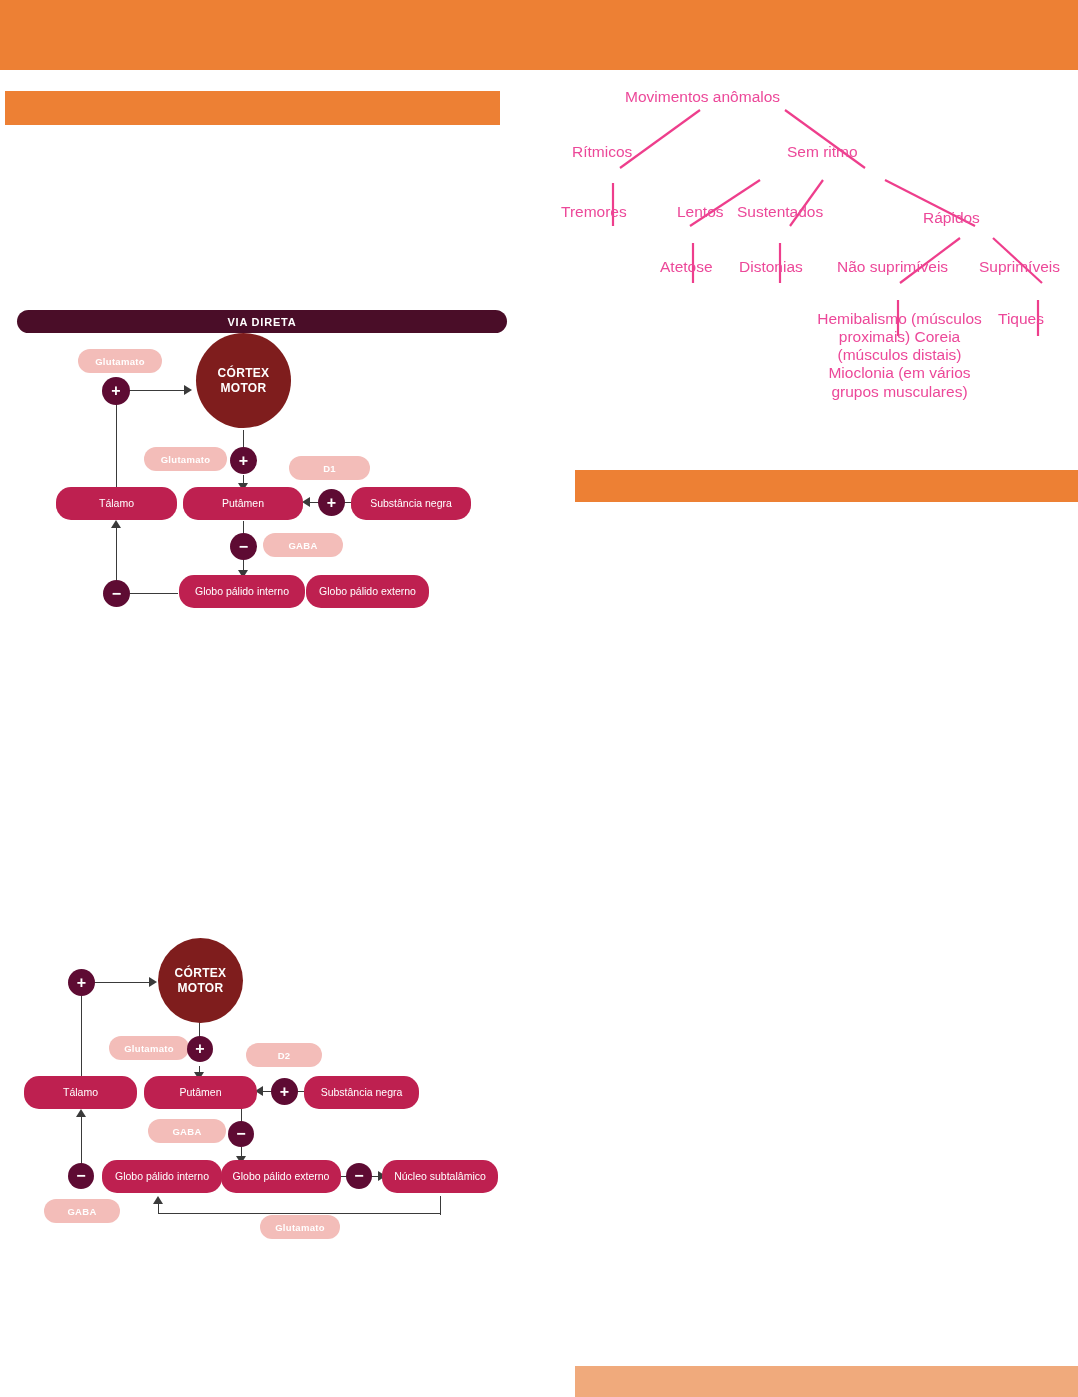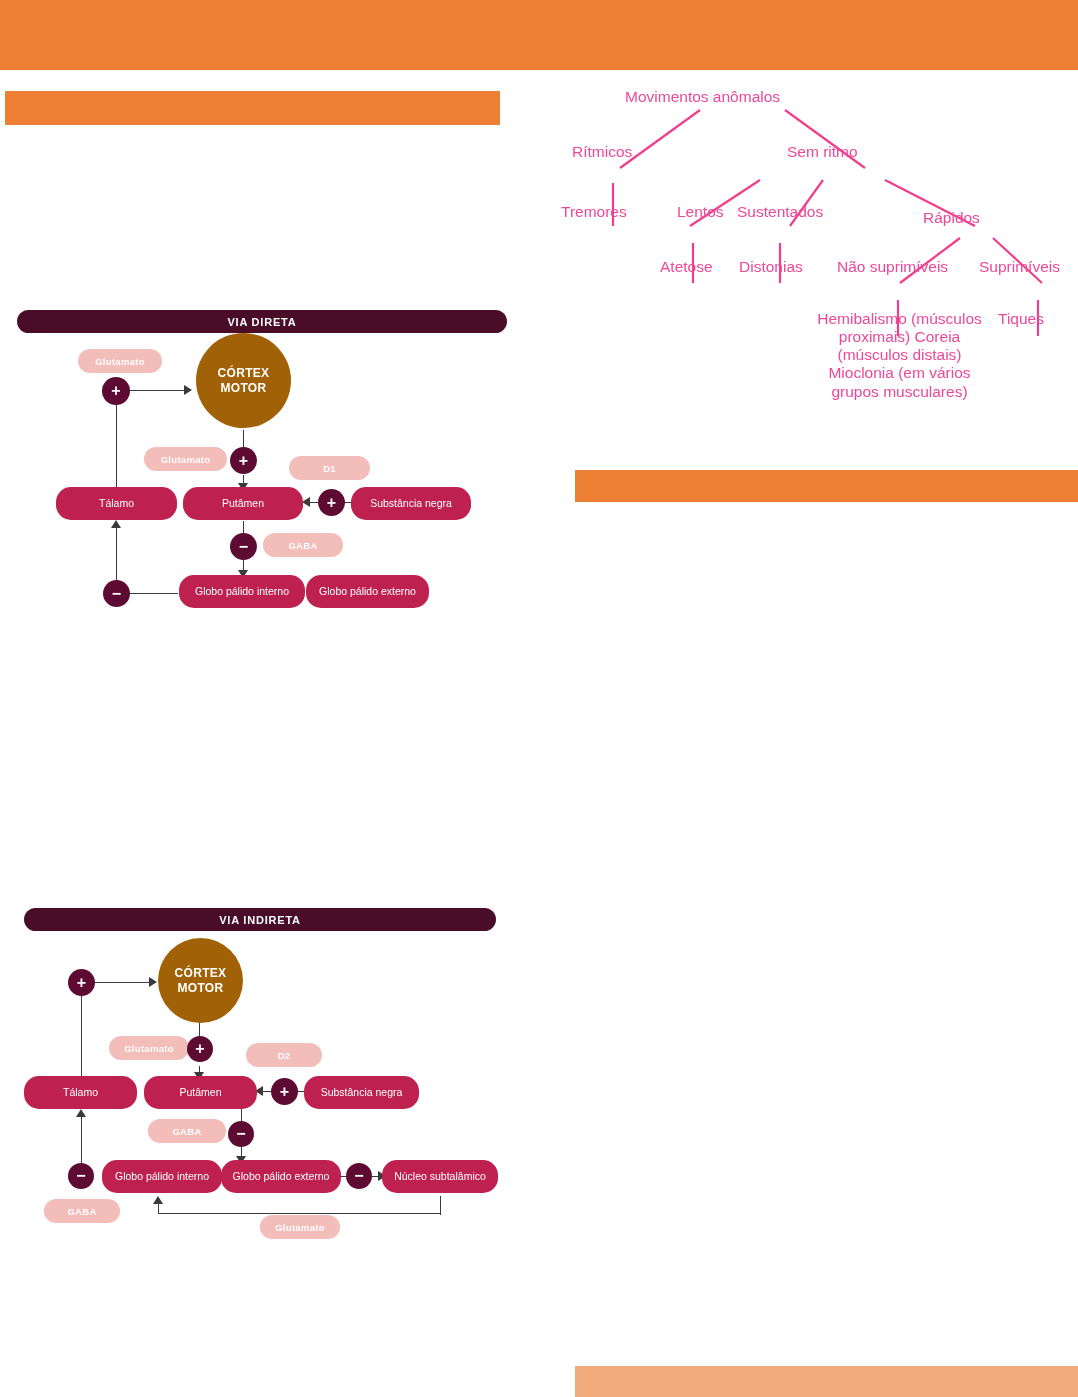--- a/index.html
+++ b/index.html
@@ -18,21 +18,21 @@
     position:absolute;border-radius:16px;background:#4A0D28;color:#fff;
     font-size:11px;font-weight:bold;letter-spacing:.8px;
     display:flex;align-items:center;justify-content:center;
   }
   .node-box{
     position:absolute;background:#BE2050;border-radius:15px;color:#ffffff;
     font-size:10.5px;display:flex;align-items:center;justify-content:center;
     text-align:center;line-height:1.15;padding:0 4px;box-sizing:border-box;
   }
   .cortex{
-    position:absolute;border-radius:50%;background:#a16207;color:#fff;
+    position:absolute;border-radius:50%;background:#7f1d1d;color:#fff;
     font-size:12px;font-weight:bold;line-height:1.2;text-align:center;
     display:flex;align-items:center;justify-content:center;letter-spacing:.3px;
   }
   .sign{
     position:absolute;border-radius:50%;background:#5E0B33;color:#fff;
     font-size:16px;font-weight:bold;display:flex;align-items:center;
     justify-content:center;line-height:1;
   }
   .pill{
     position:absolute;background:#F3BDB9;border-radius:13px;color:#ffffff;
@@ -141,21 +141,20 @@
   <div class="sign" style="left:91px;top:275px;width:27px;height:27px;">−</div>
 
   <div class="node-box" style="left:44px;top:182px;width:121px;height:33px;">Tálamo</div>
   <div class="node-box" style="left:171px;top:182px;width:120px;height:33px;">Putâmen</div>
   <div class="node-box" style="left:339px;top:182px;width:120px;height:33px;">Substância negra</div>
   <div class="node-box" style="left:167px;top:270px;width:126px;height:33px;">Globo pálido interno</div>
   <div class="node-box" style="left:294px;top:270px;width:123px;height:33px;">Globo pálido externo</div>
 </div>
 
 <div class="pathway" style="left:0;top:900px;width:510px;height:345px;">
-  <div class="pw-header" style="left:12px;top:8px;width:472px;height:23px;">VIA INDIRETA</div>
 
   <div class="ln ln-h" style="left:80px;top:82px;width:60px;"></div>
   <div class="arrowhead ar-right" style="left:137px;top:77px;"></div>
   <div class="ln ln-v" style="left:69px;top:92px;height:88px;"></div>
 
   <div class="ln ln-v" style="left:187px;top:122px;height:20px;"></div>
   <div class="ln ln-v" style="left:187px;top:166px;height:10px;"></div>
   <div class="arrowhead ar-down" style="left:182px;top:172px;"></div>
 
   <div class="ln ln-h" style="left:285px;top:191px;width:14px;"></div>

